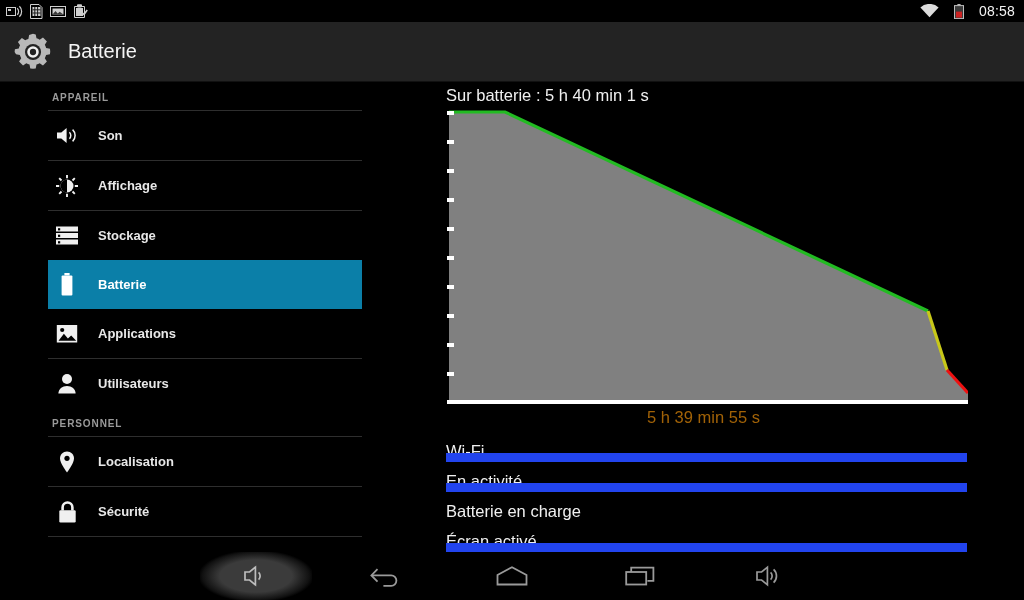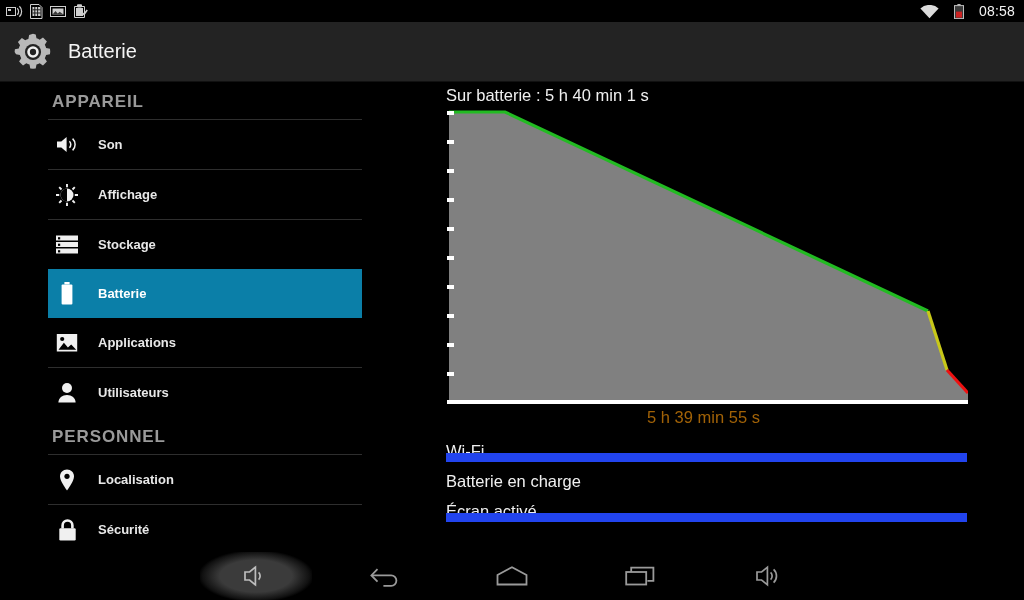--- a/index.html
+++ b/index.html
@@ -11,21 +11,21 @@
   }
   #screen { position: relative; width: 1024px; height: 600px; background: #000; }
 
   
   #status-bar {
     position: absolute; top: 0; left: 0; width: 1024px; height: 22px;
     background: #000; display: flex; align-items: center;
   }
   #status-left { display: flex; align-items: center; gap: 7px; padding-left: 6px; }
   #status-right {
-    margin-left: auto; display: flex; align-items: flex-end; gap: 15px; padding-right: 9px;
+    margin-left: auto; display: flex; align-items: center; gap: 15px; padding-right: 9px;
   }
   .sbicon { display: block; }
   #clock { color: #f2f2f2; font-size: 14px; letter-spacing: .2px; }
 
   
   #action-bar {
     position: absolute; top: 22px; left: 0; width: 1024px; height: 60px;
     background: #232323; display: flex; align-items: center;
     border-bottom: 1px solid #111;
   }
@@ -42,21 +42,21 @@
   #sidebar {
     width: 440px; height: 470px; background: #000;
     position: relative; overflow: hidden;
   }
   #panel {
     flex: 1; height: 470px; background: #000; position: relative;
   }
 
   
   .section-head {
-    color: #9a9a9a; font-size: 17px; font-weight: bold;
+    color: #9a9a9a; font-size: 10px; font-weight: bold;
     letter-spacing: .9px; padding: 10px 0 7px 52px;
   }
   .divider { height: 1px; background: #2e2e2e; margin-left: 48px; margin-right: 78px; }
   .nav-item {
     height: 49px; display: flex; align-items: center;
     margin-left: 48px; margin-right: 78px; position: relative;
   }
   .nav-item.selected {
     background: #0b7fa8; margin-left: 48px; margin-right: 78px;
   }
@@ -301,20 +301,24 @@
       </div>
 
       <div id="axis-label">5 h 39 min 55 s</div>
 
       <div id="bars">
         <div class="bar-row">
           <span class="bar-label">Wi-Fi</span>
           <span class="bar-fill" style="width:521px"></span>
         </div>
         <div class="bar-row">
+          <span class="bar-label">En activité</span>
+          <span class="bar-fill" style="width:521px"></span>
+        </div>
+        <div class="bar-row">
           <span class="bar-label">Batterie en charge</span>
         </div>
         <div class="bar-row">
           <span class="bar-label">Écran activé</span>
           <span class="bar-fill" style="width:521px"></span>
         </div>
       </div>
 
     </div>
   </div>

